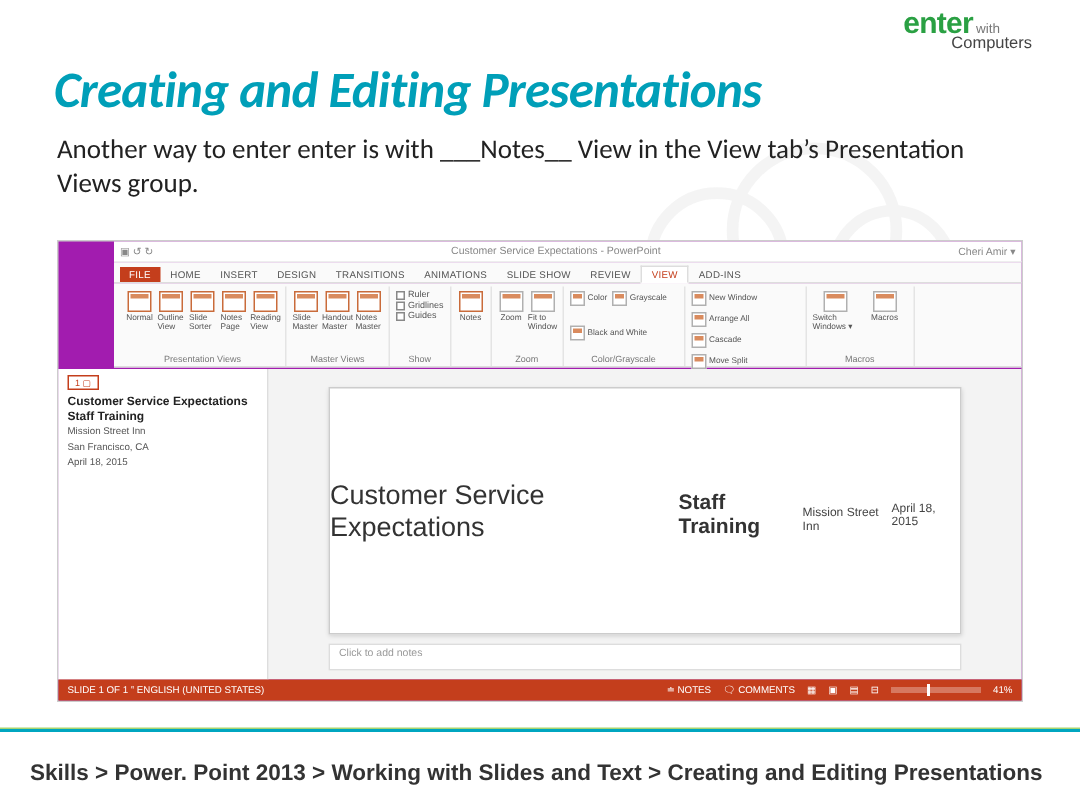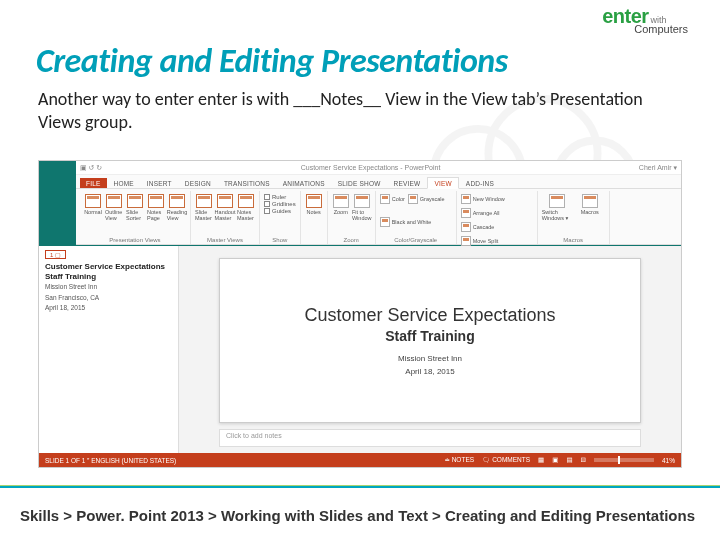--- a/index.html
+++ b/index.html
@@ -49,21 +49,21 @@
     font-size: 18px;
     color: #222;
     font-family: Calibri, Arial, sans-serif;
     line-height: 1.3;
   }
   
   .pp {
     position: absolute;
     left: 38px; top: 160px;
     width: 644px; height: 308px;
-    background: #0f766e;
+    background: #a21caf;
     border: 1px solid #ccc;
     font-size: 8px;
     color: #444;
     padding-left: 37px;
   }
   .pp-titlebar {
     height: 14px;
     background: #fff;
     border-bottom: 1px solid #eee;
     display: flex;
@@ -162,21 +162,21 @@
     display:inline-block; border:1px solid #c43e1c; color:#c43e1c;
     padding:0 4px; font-size:6px; margin-bottom:3px;
   }
   .pp-outline .otitle { font-weight:700; color:#222; font-size:8px; line-height:1.2;}
   .pp-outline .osub { color:#555; font-size:6.5px; margin-top:2px; line-height:1.3;}
   .pp-slidearea { flex:1; position:relative; }
   .pp-slide {
     position:absolute; left:40px; right:40px; top:12px; bottom:30px;
     background:#fff; border:1px solid #ccc;
     box-shadow: 0 1px 3px rgba(0,0,0,0.15);
-    display:flex; flex-direction:column; align-items:center; justify-content:center;
+    display:flex; flex-direction:row; align-items:center; justify-content:center;
     font-family: "Segoe UI Light", "Segoe UI", Arial;
     color:#333;
   }
   .pp-slide .stitle { font-size:18px; font-weight:300; }
   .pp-slide .ssub { font-size:14px; font-weight:700; margin-top:2px;}
   .pp-slide .sline1 { font-size:8px; margin-top:10px; color:#444;}
   .pp-slide .sline2 { font-size:8px; margin-top:4px; color:#444;}
   .pp-notes {
     position:absolute; left:40px; right:40px; bottom:6px; height:18px;
     background:#fff; border:1px solid #ddd;

